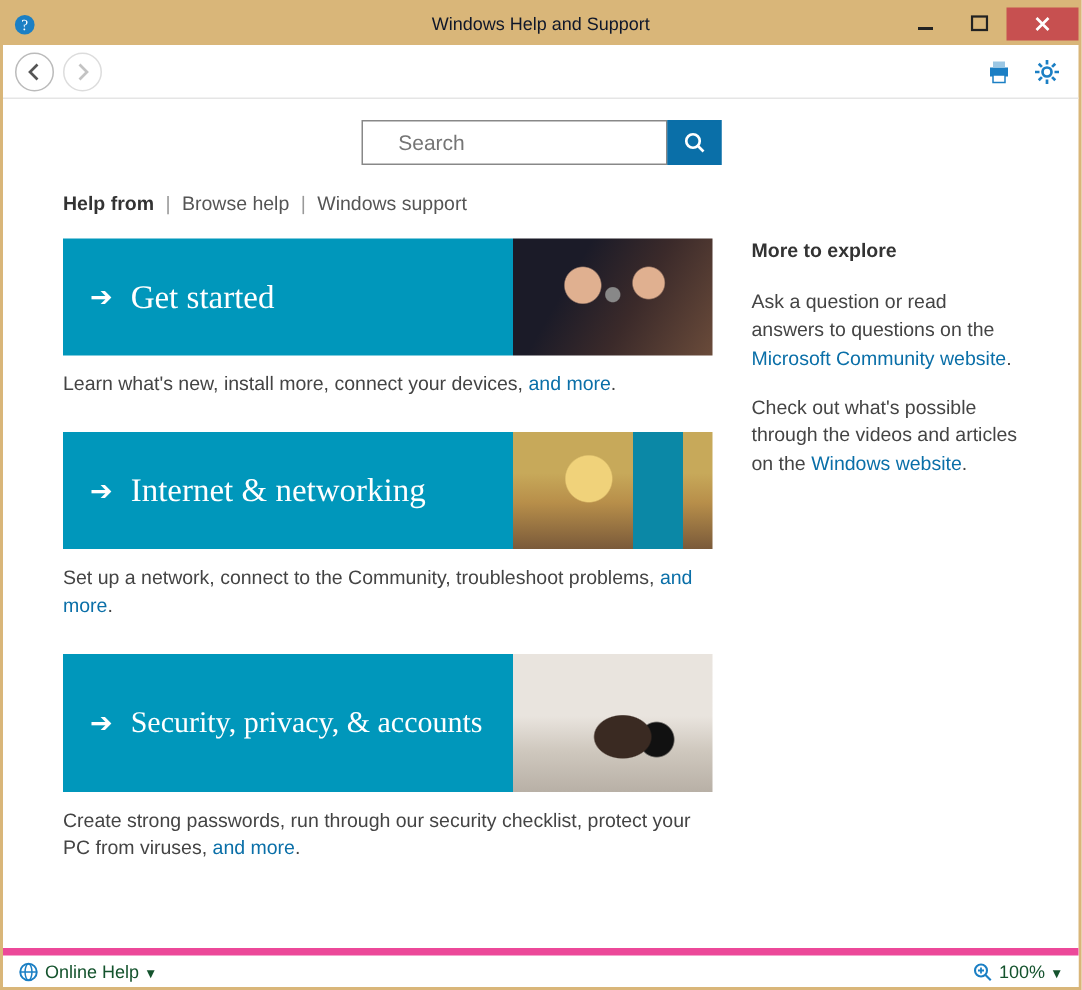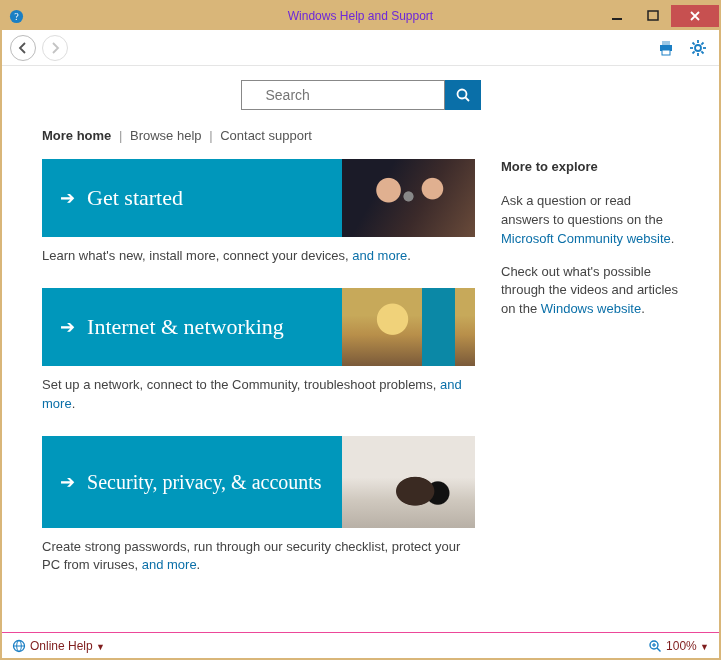--- a/index.html
+++ b/index.html
@@ -1,20 +1,20 @@
 <!DOCTYPE html>
 <html><head>
 <meta charset="utf-8">
 <style>
   * { box-sizing: border-box; margin: 0; padding: 0; }
   body { font-family: "Segoe UI", Arial, sans-serif; font-size: 13px; background: #d9b679; width: 721px; height: 660px; overflow: hidden; }
   .window { width: 721px; height: 660px; border: 2px solid #d9b679; display: flex; flex-direction: column; }
   .titlebar { height: 28px; background: #d9b679; display: flex; align-items: center; position: relative; }
   .tb-help { width: 28px; display: flex; justify-content: center; align-items: center; }
-  .tb-title { position: absolute; left: 0; right: 0; text-align: center; font-size: 12px; color: #6d28d9; pointer-events: none; }
+  .tb-title { position: absolute; left: 0; right: 0; text-align: center; font-size: 12px; color: #0f172a; pointer-events: none; }
   .tb-controls { margin-left: auto; display: flex; }
   .tb-btn { width: 36px; height: 22px; display: flex; align-items: center; justify-content: center; margin-top: 0; }
   .tb-close { background: #c75050; color: #fff; width: 48px; }
   .chrome { background: #fff; flex: 1; display: flex; flex-direction: column; }
   .toolbar { height: 36px; display: flex; align-items: center; padding: 0 8px; border-bottom: 1px solid #e5e5e5; }
   .navbtn { width: 26px; height: 26px; border: 1px solid #bbb; border-radius: 50%; display: flex; align-items: center; justify-content: center; margin-right: 6px; color: #555; background: #fff; }
   .navbtn.disabled { opacity: .5; }
   .toolbar-spacer { flex: 1; }
   .tool-icon { width: 26px; height: 26px; display: flex; align-items: center; justify-content: center; color: #1b6fa8; margin-left: 6px; }
   .content { flex: 1; overflow: auto; padding: 10px 40px 12px 40px; position: relative; }
@@ -47,21 +47,21 @@
      radial-gradient(circle at 68% 38%, #e0b090 10%, transparent 11%),
      radial-gradient(circle at 50% 48%, #888 6%, transparent 7%); }
   .img2 { background: linear-gradient(180deg,#c7a95a 35%,#b88f4a 60%,#7a5a3a); }
   .img2::after { content:""; position:absolute; inset:0; background:
      radial-gradient(circle at 38% 40%, #f0d27a 16%, transparent 17%),
      linear-gradient(90deg, transparent 60%, #0b88a6 60% 85%, transparent 85%); background-blend-mode: normal; }
   .img3 { background: linear-gradient(180deg,#e9e4de 45%,#cfc8be 70%,#b8b0a6); }
   .img3::after { content:""; position:absolute; inset:0; background:
      radial-gradient(ellipse at 55% 60%, #3a2a22 18%, transparent 19%),
      radial-gradient(circle at 72% 62%, #111 10%, transparent 11%); }
-  .statusbar { height: 26px; background: #fff; border-top: 1px solid #ec4899; display: flex; align-items: center; padding: 0 10px; font-size: 12px; color: #7f1d1d; }
+  .statusbar { height: 26px; background: #fff; border-top: 5px solid #ec4899; display: flex; align-items: center; padding: 0 10px; font-size: 12px; color: #14532d; }
   .statusbar .sp { flex: 1; }
   .status-icon { display: inline-flex; align-items: center; margin-right: 4px; }
   svg { display: block; }
 </style>
 </head>
 <body>
 
 <div class="window">
 
   <div class="titlebar">
@@ -136,25 +136,25 @@
           <div class="searchbtn">
             <svg width="16" height="16" viewBox="0 0 16 16">
                 <circle cx="7" cy="7" r="4.5" fill="none" stroke="#fff" stroke-width="1.8"></circle>
                 <line x1="10.5" y1="10.5" x2="14" y2="14" stroke="#fff" stroke-width="1.8"></line>
               </svg>
           </div>
         </div>
       </div>
 
       <div class="breadcrumb">
-        <span class="active">More home</span>
+        <span class="active">Help from</span>
         <span class="sep">|</span>
         <span>Browse help</span>
         <span class="sep">|</span>
-        <span>Contact support</span>
+        <span>Windows support</span>
       </div>
 
       <div class="cols">
         <div class="main">
 
           <div class="tile">
             <div class="tile-top">
               <div class="tile-title">
                 <span class="arrow">➔</span>
                 <span class="ttxt">Get started</span>

